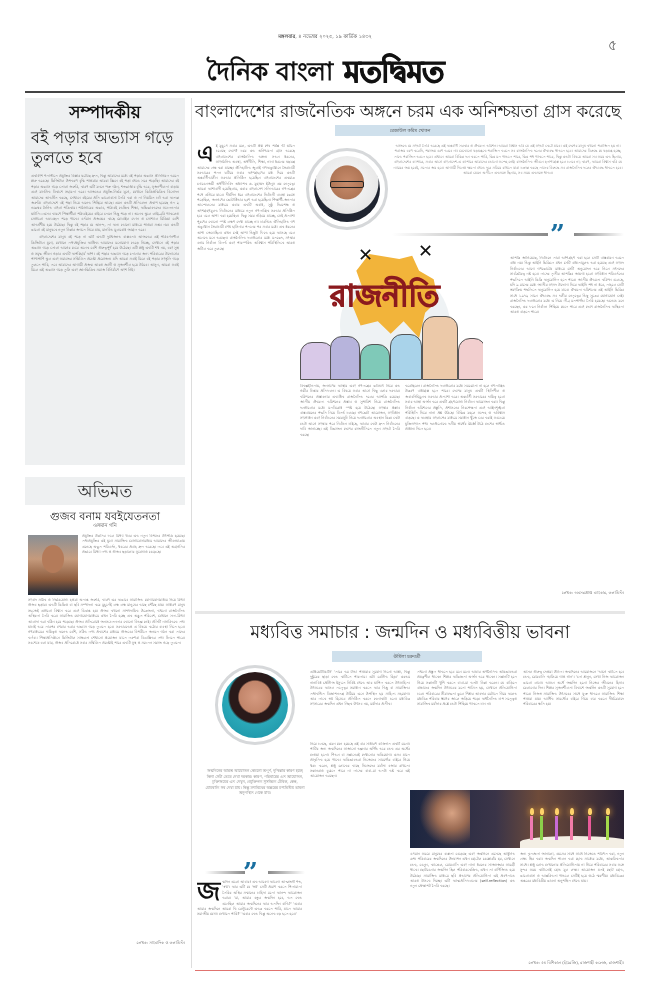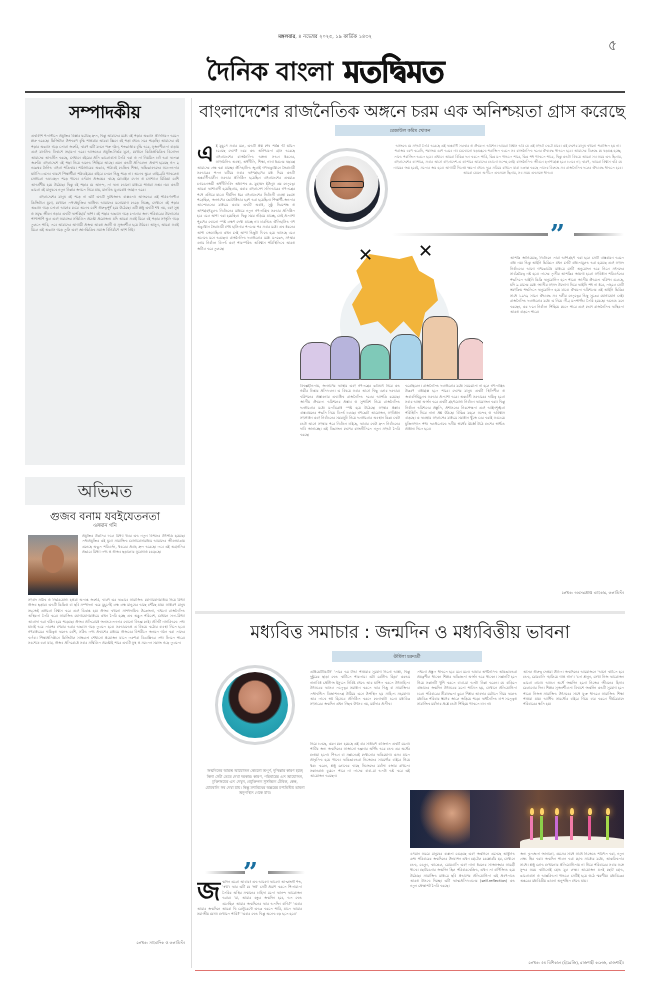--- a/index.html
+++ b/index.html
@@ -29,21 +29,21 @@
   .op-author { position: absolute; top: 522px; left: 25px; width: 160px; text-align: center; font-size: 5px; color: #444; }
   .op-photo { position: absolute; top: 535px; left: 28px; width: 50px; height: 60px; background: linear-gradient(180deg,#8a8f94 0%,#c59a7c 40%,#8b5a3c 75%,#1e2a3a 100%); }
   .op-photo::after { content:""; position:absolute; left:14px; top:10px; width:22px; height:28px; border-radius:50%; background:#b47b5a; }
   .op-text-right { position: absolute; top: 534px; left: 82px; width: 103px; }
   .op-text-full { position: absolute; top: 598px; left: 28px; width: 157px; }
   .op-sign { position: absolute; top: 940px; left: 25px; width: 160px; text-align: right; font-size: 4px; color: #555; }
 
   .vrule-left { position: absolute; top: 98px; left: 191px; width: 1px; height: 870px; background: #ddd; }
 
   
-  .headline1 { position: absolute; top: 98px; left: 195px; width: 430px; text-align: right; font-size: 17px; color: #222; white-space: nowrap; letter-spacing: -0.3px; }
+  .headline1 { position: absolute; top: 98px; left: 195px; width: 430px; text-align: left; font-size: 17px; color: #222; white-space: nowrap; letter-spacing: -0.3px; }
   .byline { background: #cfe0ec; text-align: center; font-size: 4.5px; color: #444; height: 11px; line-height: 11px; }
   .byline1 { position: absolute; top: 125px; left: 335px; width: 150px; }
   .a1-col1 { position: absolute; top: 144px; left: 197px; width: 98px; }
   .dropcap { float: left; font-size: 22px; line-height: 20px; font-weight: bold; margin-right: 2px; color: #111; }
   .a1-photo-ring { position: absolute; top: 148px; left: 306px; width: 82px; height: 82px; border-radius: 50%; border: 3px solid #d6d8da; background: #fff; }
   .a1-photo { position: absolute; top: 156px; left: 314px; width: 66px; height: 66px; border-radius: 50%; background: radial-gradient(circle at 50% 40%, #c88c6c 0%, #b07656 32%, #f0f0f0 34%, #e8e8e8 60%, #1f2430 62%, #1f2430 100%); overflow: hidden; }
   .a1-photo-glass { position:absolute; top:181px; left:330px; width:34px; height:7px; border:1.5px solid #222; border-radius:2px; }
   .a1-quote-text { position: absolute; top: 144px; left: 392px; width: 232px; text-align: center; font-size: 3.6px; line-height: 5.4px; color: #666; }
   .qbar { position: absolute; height: 3px; background: linear-gradient(90deg,#ffffff,#8a8a8a); }
   .qmark { position: absolute; font-size: 26px; font-weight: bold; color: #1a6fa0; font-family: "DejaVu Serif", serif; line-height: 20px; }
@@ -91,20 +91,21 @@
 <div class="masthead">
   <span class="mast-left">দৈনিক বাংলা</span>
   <span class="mast-right">মতদ্বিমত</span>
 </div>
 <div class="rule-top"></div>
 
 <div class="left-col">
   <div class="sec-head">সম্পাদকীয়</div>
 </div>
 <div class="edit-box">
+  <div class="edit-title">বই পড়ার অভ্যাস গড়ে তুলতে হবে</div>
   <div class="body-text">একবিংশ শতাব্দীতে প্রযুক্তির বিস্তার ঘটেছে দ্রুত, কিন্তু আমাদের মধ্যে বই পড়ার অভ্যাস প্রতিনিয়ত কমতে শুরু করেছে। ডিজিটাল উপকরণ বৃদ্ধি পাওয়ায় আমরা স্ক্রিনে বই পড়া থেকে সরে পড়েছি। আমাদের বই পড়ার অভ্যাস গড়ে তোলা জরুরি, কারণ এটি মননে শক্ত গঠন, শব্দভাণ্ডার বৃদ্ধি করে, সৃজনশীলতা বাড়ায় এবং মানসিক বিকাশে সহায়তা করে। আজকের প্রযুক্তি-নির্ভর যুগে, যেখানে ভিডিওভিত্তিক বিনোদন আমাদের আকর্ষিত করছে, সেখানে বইয়ের প্রতি ভালোবাসা তৈরি করা ও তা নিয়মিত চর্চা করা অত্যন্ত জরুরি। বাংলাদেশে বই পড়া নিয়ে অনেক পিছিয়ে আছে। এমন একটি প্রতিবেদন প্রকাশ হয়েছে গত ২ নভেম্বর দৈনিক বাংলা পত্রিকায়। পাঠাগারের অভাব, পাঠ্যবই কেন্দ্রিক শিক্ষা, অভিভাবকদের সচেতনতার ঘাটতি—এসব কারণে শিক্ষার্থীরা পাঠ্যবইয়ের বাইরে তেমন কিছু পড়ে না। অনেক স্কুলে লাইব্রেরি থাকলেও সেগুলো অব্যবহৃত পড়ে থাকে। বর্তমান প্রজন্মের কাছে মোবাইল ফোন ও সোশ্যাল মিডিয়া বেশি আকর্ষণীয় হয়ে উঠেছে। কিন্তু বই পড়ার যে আনন্দ, তা অন্য কোনো মাধ্যমে পাওয়া সম্ভব নয়। একটি ভালো বই মানুষকে নতুন চিন্তার জগতে নিয়ে যায়, মানবিক মূল্যবোধ জাগ্রত করে।</div>
   <div class="body-text" style="margin-top:2px;text-indent:8px">বাংলাদেশের মানুষ বই পড়ে না এটি একটি দুঃখজনক বাস্তবতা। আজকের এই পরিবর্তনশীল ডিজিটাল যুগে, যেখানে তথ্যপ্রযুক্তির আধিক্য আমাদের মনোযোগ কেড়ে নিচ্ছে, সেখানে বই পড়ার অভ্যাস গড়ে তোলা আগের চেয়ে অনেক বেশি গুরুত্বপূর্ণ হয়ে উঠেছে। এটি শুধু একটি শখ নয়, বরং সুস্থ ও সমৃদ্ধ জীবন গড়ার একটি অপরিহার্য অংশ। বই পড়ার অভ্যাস গড়ে তোলার জন্য পরিবারের উদ্যোগের পাশাপাশি স্কুল এবং সমাজের সম্মিলিত প্রচেষ্টা প্রয়োজন। যদি আমরা সবাই মিলে বই পড়ার সংস্কৃতি গড়ে তুলতে পারি, তবে আমাদের আগামী প্রজন্ম আরও জ্ঞানী ও সৃজনশীল হয়ে উঠবে। আসুন, আমরা সবাই মিলে এই অভ্যাস গড়ে তুলি এবং জ্ঞানভিত্তিক সমাজ বিনির্মাণে অংশ নিই।</div>
 </div>
 
 <div class="opinion-head">অভিমত</div>
 <div class="op-title">গুজব বনাম যবইযেতনতা</div>
 <div class="op-author">ওসমান গনি</div>
 <div class="op-photo"></div>
 <div class="op-text-right body-text">প্রযুক্তির উন্নতির ফলে মিথ্যা খবর এক নতুন বিপদের উৎপত্তি হয়েছে। তথ্যপ্রযুক্তির এই যুগে সামাজিক যোগাযোগমাধ্যম আমাদের জীবনযাত্রায় এনেছে অভূত পরিবর্তন, খবরের প্রবাহ দ্রুত করেছে। তবে এই অগ্রগতির প্রভাবে মিথ্যা তথ্য ও গুজব ছড়ানোর সুযোগও বেড়েছে।</div>
 <div class="op-text-full body-text">সংবাদ সঠিক ও নির্ভরযোগ্য হওয়া অত্যন্ত জরুরি, কারণ এর অভাবে সামাজিক যোগাযোগমাধ্যম দিয়ে মিথ্যা গুজব ছড়ায়। একটি ভিডিও বা ছবি সম্পাদনা করে মুহূর্তেই লক্ষ লক্ষ মানুষের কাছে পৌঁছে যায়। সাধারণ মানুষ সহজেই এগুলো বিশ্বাস করে এবং বিভ্রান্ত হয়। গুজব কখনো সাম্প্রদায়িক উত্তেজনা, কখনো রাজনৈতিক অস্থিরতা তৈরি করে। সামাজিক যোগাযোগমাধ্যমে এখন তৈরি হচ্ছে এক অদ্ভুত পরিবেশ, যেখানে সত্য-মিথ্যা আলাদা করা কঠিন হয়ে পড়েছে। গুজব প্রতিরোধে জনসচেতনতার কোনো বিকল্প নেই। প্রতিটি নাগরিককে তথ্য যাচাই করে তারপর শেয়ার করার অভ্যাস গড়ে তুলতে হবে। সরকারকেও এ বিষয়ে কঠোর ব্যবস্থা নিতে হবে। গণমাধ্যমের দায়িত্বও অনেক বেশি, সঠিক তথ্য প্রকাশের মাধ্যমে গুজবের বিপরীতে জনমত গঠন করা তাদের কর্তব্য। শিক্ষাপ্রতিষ্ঠানে ডিজিটাল সাক্ষরতা শেখানো প্রয়োজন যাতে তরুণরা বিভ্রান্তিকর তথ্য চিনতে পারে। সবশেষে বলা যায়, গুজব প্রতিরোধে সবার সম্মিলিত প্রচেষ্টাই পারে একটি সুস্থ ও সচেতন সমাজ গড়ে তুলতে।</div>
@@ -127,20 +128,21 @@
 <div class="a1-quote-text">আজকে যে সংকট তৈরি করেছে এই অন্তর্বর্তী সরকার ও ঐকমত্য কমিশন। আমরা বিশ্বাস করি যে এই সংকট কেটে যাবে। এই দেশের মানুষ কখনো পরাজিত হয় না। পরাজয় বরণ করেনি, পরাজয় বরণ করবে না। যেকোনো ষড়যন্ত্রকে পরাজিত করতে সব রাজনৈতিক দলের ঐক্যবদ্ধ থাকতে হবে। আমাদের বিরুদ্ধে যে ষড়যন্ত্র হচ্ছে, তাকে পরাজিত করতে হবে। এখানে আমরা বিভিন্ন দল করতে পারি, ভিন্ন মত থাকতে পারে, ভিন্ন পথ থাকতে পারে, কিন্তু একটা বিষয়ে আমরা সব সময় এক ছিলাম, বাংলাদেশের ব্যাপারে, সবার আগে বাংলাদেশ-এ ব্যাপারে আমাদের কোনো সন্দেহ নেই। রাজনৈতিক জীবনে হতাশাগ্রস্ত হলে চলবে না; কারণ, আমরা বিশ্বাস করি যে ন্যায়ের জয় হবেই, সত্যের জয় হবে। আগামী দিনেও ক্ষমতা থেকে দূরে সরিয়ে রাখতে যারা চক্রান্ত করছে তাদের বিরুদ্ধে সব রাজনৈতিক দলের ঐক্যবদ্ধ থাকতে হবে। আমরা যেমন অতীতে একসঙ্গে ছিলাম, সব সময় একসঙ্গে থাকব।</div>
 <div class="qbar" style="top:233px;left:392px;width:156px;"></div>
 <div class="qmark" style="top:224px;left:550px;">”</div>
 <div class="qbar" style="top:233px;left:574px;width:50px;background:linear-gradient(90deg,#8a8a8a,#ffffff);"></div>
 
 <div class="illustration">
   <div class="illu-bg"></div>
   <div class="illu-map"></div>
   <div class="illu-x" style="left:58px;top:4px;">✕</div>
   <div class="illu-x" style="left:118px;top:0px;">✕</div>
+  <div class="illu-word">রাজনীতি</div>
   <div class="fist" style="left:0;width:34px;height:38px;background:#d9c9e8;"></div>
   <div class="fist" style="left:30px;width:30px;height:44px;background:#b7b4dc;"></div>
   <div class="fist" style="left:60px;width:30px;height:36px;background:#7fc9b8;"></div>
   <div class="fist" style="left:90px;width:32px;height:46px;background:#a9d3ea;"></div>
   <div class="fist" style="left:122px;width:36px;height:64px;background:#ecc9a9;"></div>
   <div class="fist" style="left:158px;width:28px;height:42px;background:#f2cfcf;"></div>
 </div>
 
 <div class="a1-col2 body-text">বিকল্পহীনতায়, জনগণের আস্থায় এবং গণতন্ত্রের ভবিষ্যৎ নিয়ে এক গভীর চিন্তার প্রতিফলন। এ বিষয়ে সবার আগে কিছু বলার দরকার। কমিশনের প্রস্তাবনায় একাধিক রাজনৈতিক দলের আপত্তি রয়েছে। জাতীয় ঐকমত্য কমিশনের প্রস্তাব ও সুপারিশ নিয়ে রাজনৈতিক দলগুলোর মধ্যে মতবিরোধ স্পষ্ট হয়ে উঠেছে। সংস্কার প্রস্তাব বাস্তবায়নের পদ্ধতি নিয়ে বিতর্ক চলছে। গণভোট আয়োজন, সংবিধান সংশোধন এবং নির্বাচনের সময়সূচি নিয়ে দলগুলোর অবস্থান ভিন্ন। কেউ কেউ আগে সংস্কার পরে নির্বাচন চাইছে, আবার কেউ দ্রুত নির্বাচনের দাবি জানাচ্ছে। এই বিভাজন দেশের রাজনীতিতে নতুন সংকট তৈরি করছে।</div>
 <div class="a1-col3b body-text">করেছিলেন। রাজনৈতিক দলগুলোর মধ্যে সমঝোতা না হলে গণতান্ত্রিক উত্তরণ বাধাগ্রস্ত হতে পারে। দেশের মানুষ একটি স্থিতিশীল ও জবাবদিহিমূলক সরকার প্রত্যাশা করে। অন্তর্বর্তী সরকারের দায়িত্ব হলো সবার আস্থা অর্জন করে একটি গ্রহণযোগ্য নির্বাচন আয়োজন করা। কিন্তু নির্বাচন কমিশনের প্রস্তুতি, প্রশাসনের নিরপেক্ষতা এবং আইনশৃঙ্খলা পরিস্থিতি নিয়ে নানা প্রশ্ন উঠছে। বিভিন্ন মহলে সন্দেহ ও অবিশ্বাস বাড়ছে। এ অবস্থায় সংলাপের মাধ্যমে সমাধান খুঁজে বের করাই সবচেয়ে যুক্তিসংগত পথ। দলগুলোকে দলীয় স্বার্থের ঊর্ধ্বে উঠে দেশের স্বার্থকে প্রাধান্য দিতে হবে।</div>

